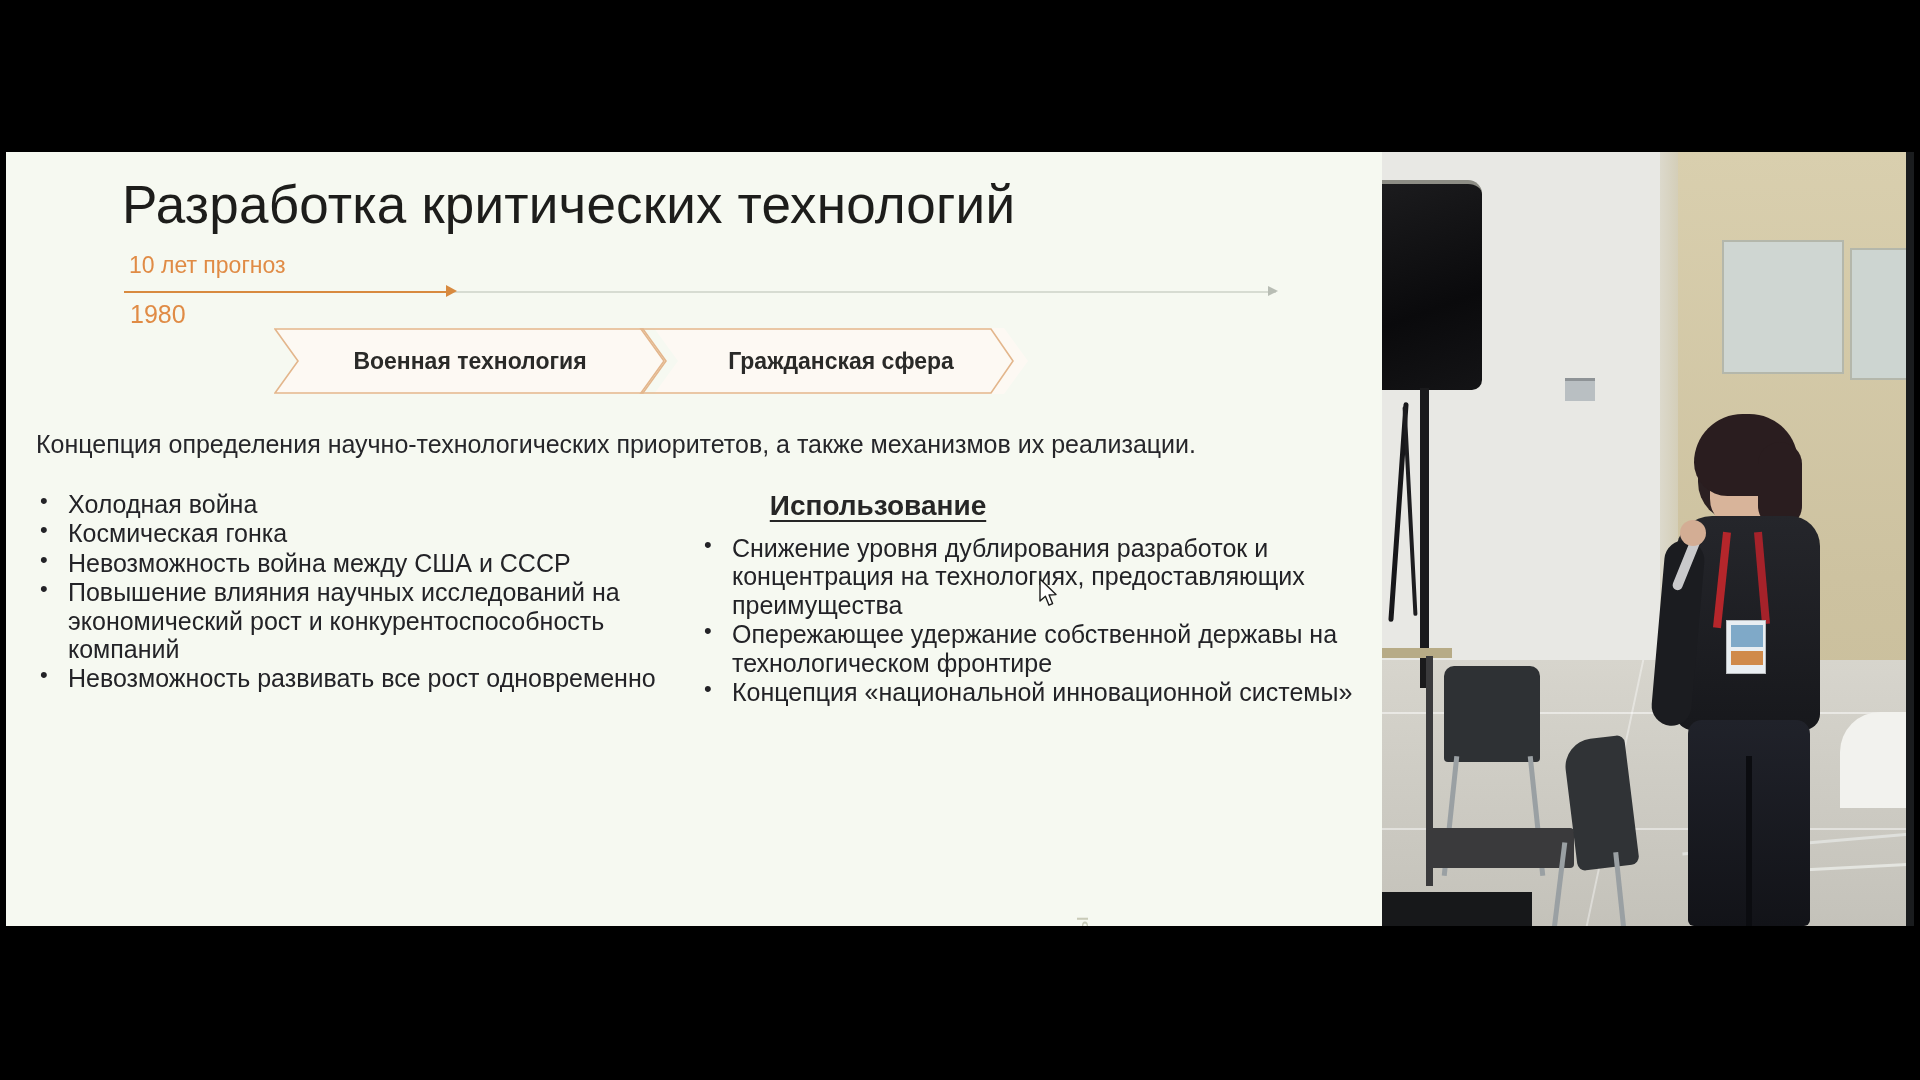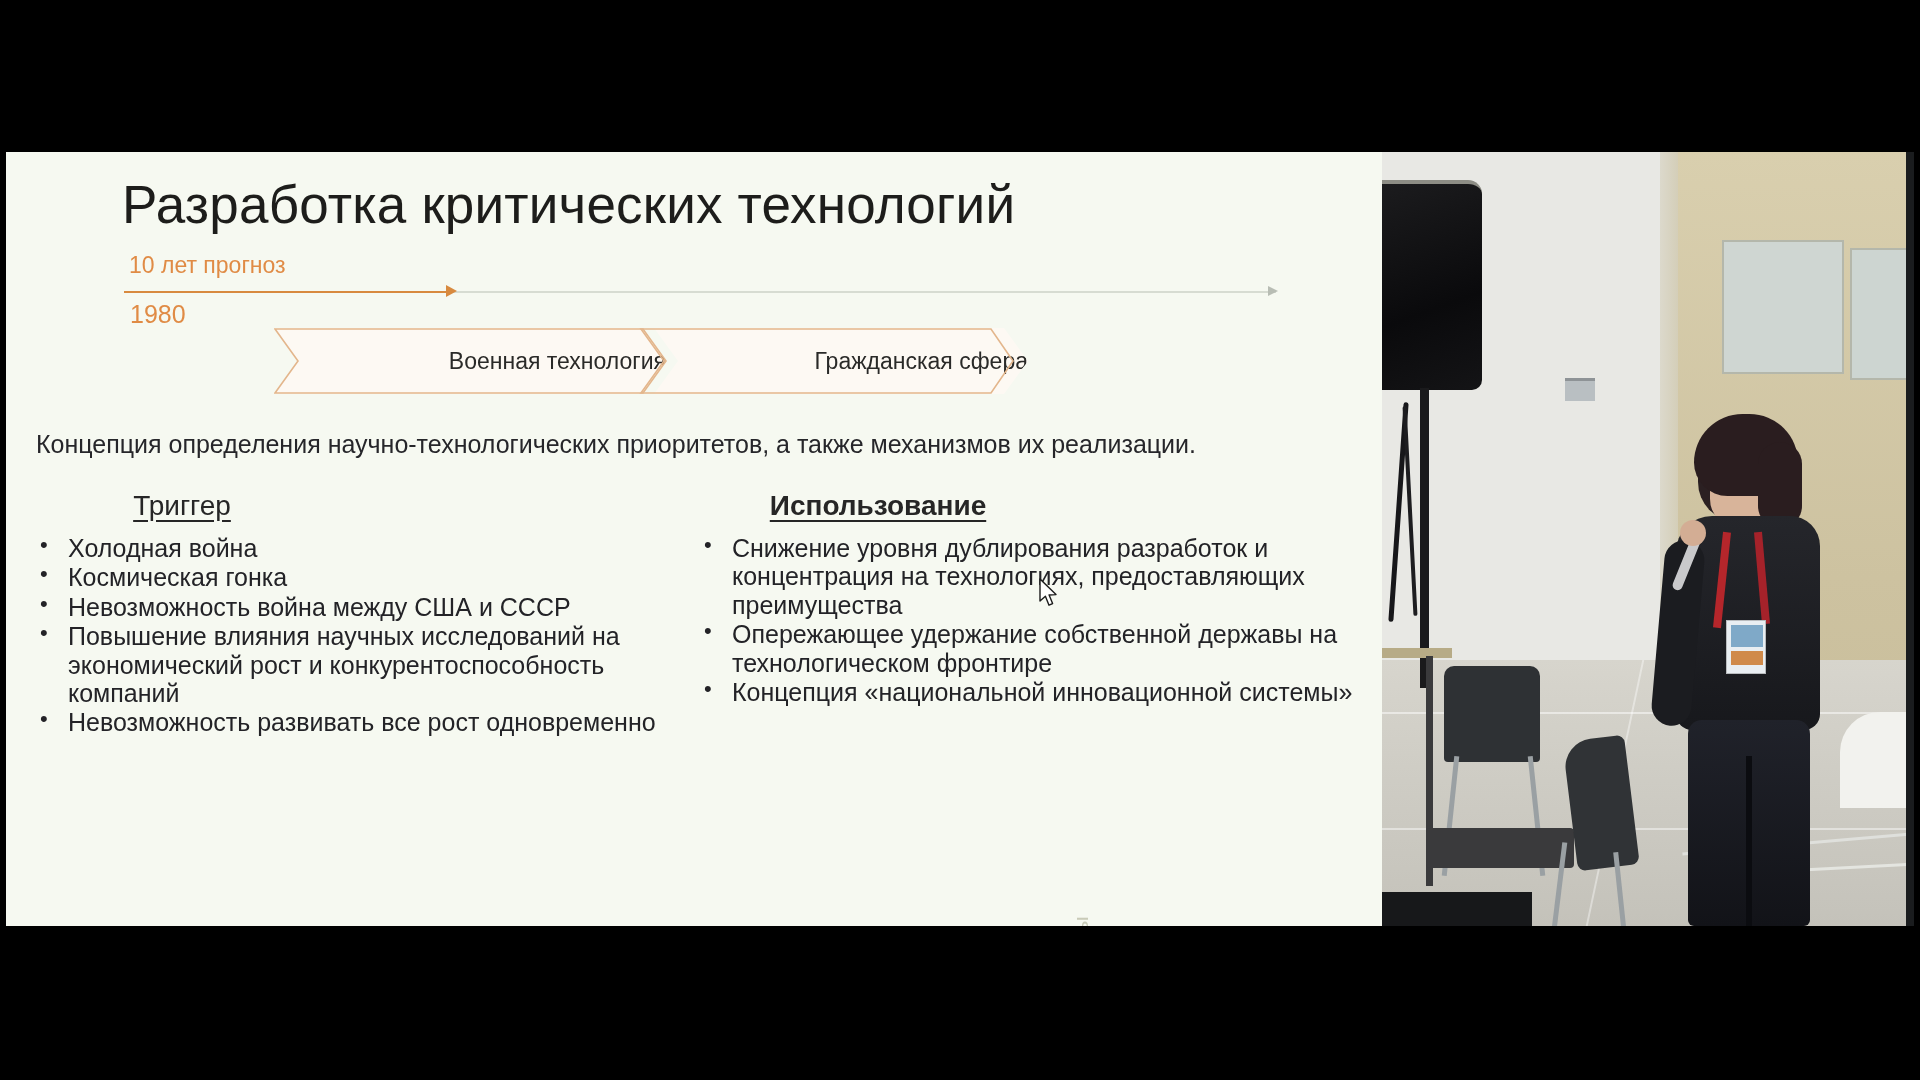--- a/index.html
+++ b/index.html
@@ -74,22 +74,22 @@
     font-size: 25px;
     color: #e08b45;
     white-space: nowrap;
   }
 
   
   .chev-wrap { position: absolute; left: 268px; top: 176px; width: 740px; height: 66px; }
   .chev {
     position: absolute; top: 0; height: 66px;
     background: #fdf9f3;
-    display: flex; align-items: center; justify-content: flex-end;
-    color: #2a2a28; font-size: 23px; white-space: nowrap;
+    display: flex; align-items: center; justify-content: center;
+    color: #2a2a28; font-size: 23px; white-space: nowrap; font-weight: bold;
   }
   .chev-a {
     left: 0; width: 392px;
     clip-path: polygon(0 0, 368px 0, 392px 50%, 368px 100%, 0 100%, 24px 50%);
     border: 0;
   }
   .chev-b {
     left: 380px; width: 374px;
     clip-path: polygon(0 0, 350px 0, 374px 50%, 350px 100%, 0 100%, 24px 50%);
   }
@@ -275,21 +275,20 @@
       </div>
       <svg class="chev-outline" viewBox="0 0 740 66">
         <path d="M1,1 H369 L392,33 L369,65 H1 L24,33 Z" fill="none" stroke="#e3b68c" stroke-width="1.6"></path>
         <path d="M367,1 H717 L739,33 L717,65 H367 L390,33 Z" fill="none" stroke="#e3b68c" stroke-width="1.6"></path>
       </svg>
     </div>
 
     <div class="intro">Концепция определения научно-технологических приоритетов, а также механизмов их реализации.</div>
 
     <div class="col col-left">
-      <div class="col-head">Триггер</div>
       <ul class="bullets">
         <li>Холодная война</li>
         <li>Космическая гонка</li>
         <li>Невозможность война между США и СССР</li>
         <li>Повышение влияния научных исследований на экономический рост и конкурентоспособность компаний</li>
         <li>Невозможность развивать все рост одновременно</li>
       </ul>
     </div>
 
     <div class="col col-right">

